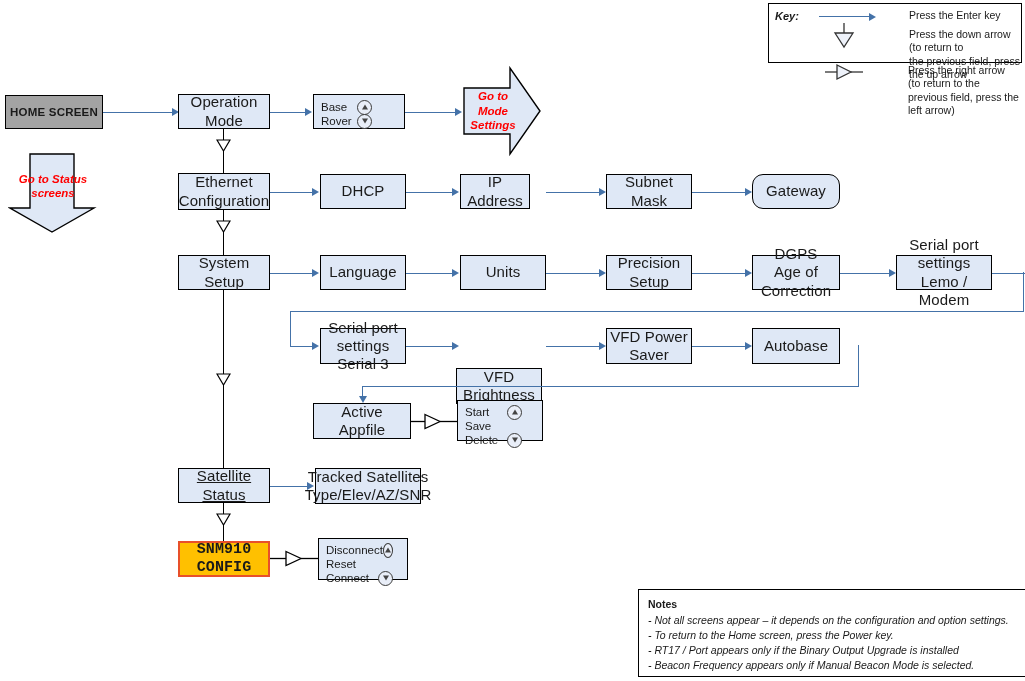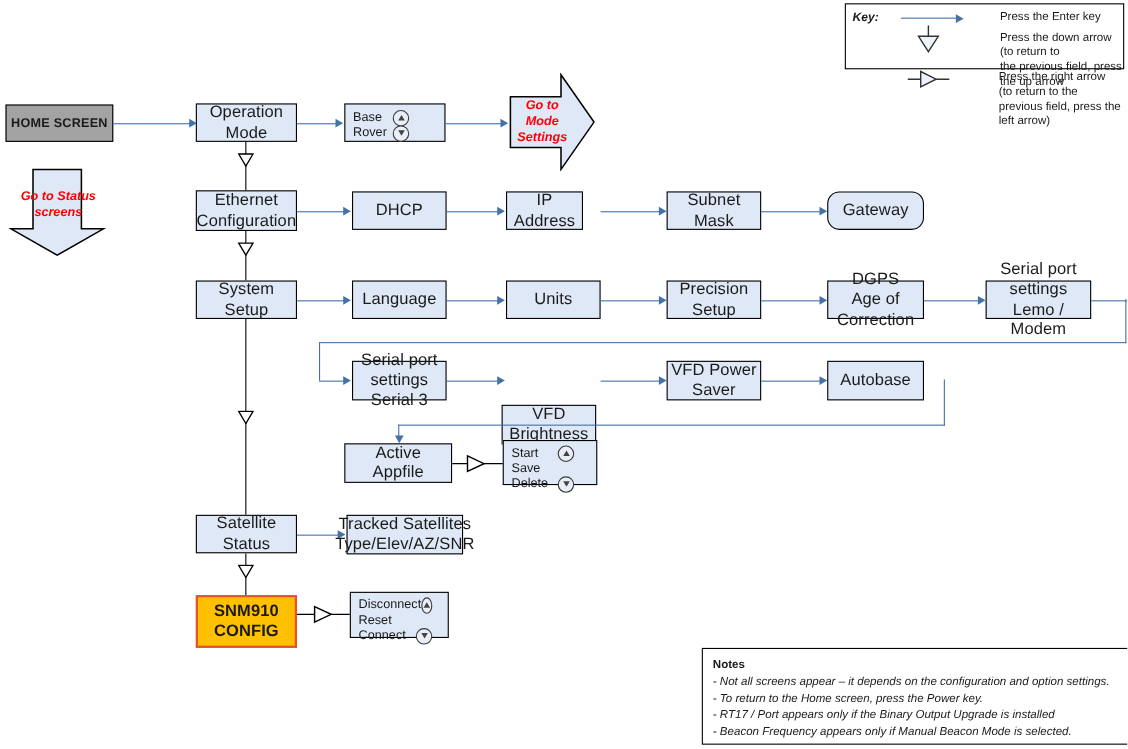--- a/index.html
+++ b/index.html
@@ -373,33 +373,33 @@
     </div>
     <div class="optrow">
       <span class="txt">Save</span>
     </div>
     <div class="optrow">
       <span class="txt">Delete</span>
       <span class="keyglyph down" style="margin-left:auto;margin-right:14px;"></span>
     </div>
   </div>
 
-  <div class="node" style="left:178px;top:468px;width:92px;height:35px;">
+  <div class="node" style="left:178px;top:468px;width:92px;height:35px;text-decoration:underline;">
     <span class="lbl">Satellite Status</span>
   </div>
 
   <div class="ln h" style="left:270px;top:485.5px;width:40px;"></div>
   <div class="arrowhead" style="left:307px;top:482px;"></div>
 
   <div class="node" style="left:315px;top:468px;width:106px;height:36px;">
     <span class="lbl">Tracked Satellites
 Type/Elev/AZ/SNR</span>
   </div>
 
-  <div class="node highlight" style="left:178px;top:541px;width:92px;height:48px;">
+  <div class="node highlight" style="left:178px;top:541px;width:92px;height:36px;font-family:Liberation Mono, monospace;">
     <span class="lbl">SNM910
 CONFIG</span>
   </div>
 
   <svg style="position:absolute;left:270px;top:550px;" width="52" height="17" viewBox="0 0 52 17">
     <line x1="0" y1="8.5" x2="16" y2="8.5" stroke="#000000" stroke-width="1.3"></line>
     <polygon points="16,1.5 31,8.5 16,15.5" fill="#ffffff" stroke="#000000" stroke-width="1.3"></polygon>
     <line x1="31" y1="8.5" x2="49" y2="8.5" stroke="#000000" stroke-width="1.3"></line>
   </svg>
 

